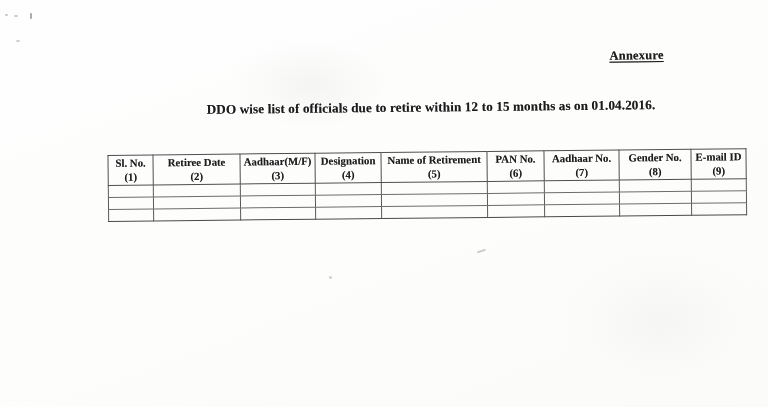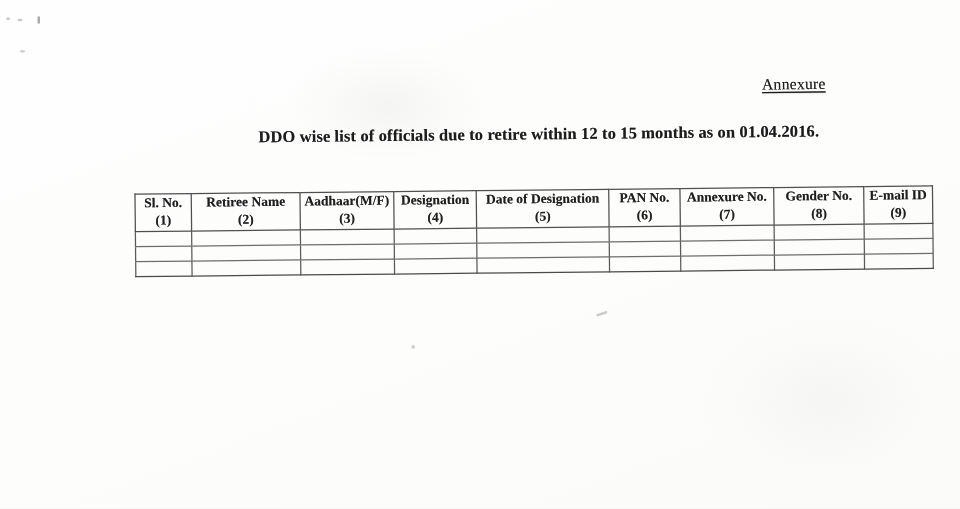--- a/index.html
+++ b/index.html
@@ -14,22 +14,22 @@
     overflow:hidden;
     color:#222;
   }
   
   .scan{
     position:absolute;inset:0;
     transform:rotate(-0.6deg);
     transform-origin:50% 50%;
   }
   .annexure{
-    position:absolute;left:611px;top:63px;
-    font-size:12.5px;font-weight:normal;color:#1d1d1d;
+    position:absolute;left:611px;top:51px;
+    font-size:12.5px;font-weight:bold;color:#1d1d1d;
     text-decoration:underline;
     text-underline-offset:2px;
     letter-spacing:0.2px;
     text-shadow:0 0 0.5px rgba(20,20,20,0.55);
   }
   .doc-title{
     position:absolute;left:201px;top:100px;width:462px;
     text-align:center;
     font-size:13.2px;font-weight:bold;color:#1c1c1c;
     letter-spacing:0.1px;
@@ -99,41 +99,41 @@
     <div class="doc-title">DDO wise list of officials due to retire within 12 to 15 months as on 01.04.2016.</div>
 
     <table class="doc-table">
       <thead>
         <tr>
           <th class="col-1">
             <span>Sl. No.</span>
             <span class="hdr-num">(1)</span>
           </th>
           <th class="col-2">
-            <span>Retiree Name</span>
+            <span>Retiree Date</span>
             <span class="hdr-num">(2)</span>
           </th>
           <th class="col-3">
             <span>Aadhaar(M/F)</span>
             <span class="hdr-num">(3)</span>
           </th>
           <th class="col-4">
             <span>Designation</span>
             <span class="hdr-num">(4)</span>
           </th>
           <th class="col-5">
-            <span>Date of Designation</span>
+            <span>Name of Retirement</span>
             <span class="hdr-num">(5)</span>
           </th>
           <th class="col-6">
             <span>PAN No.</span>
             <span class="hdr-num">(6)</span>
           </th>
           <th class="col-7">
-            <span>Annexure No.</span>
+            <span>Aadhaar No.</span>
             <span class="hdr-num">(7)</span>
           </th>
           <th class="col-8">
             <span>Gender No.</span>
             <span class="hdr-num">(8)</span>
           </th>
           <th class="col-9">
             <span>E-mail ID</span>
             <span class="hdr-num">(9)</span>
           </th>

